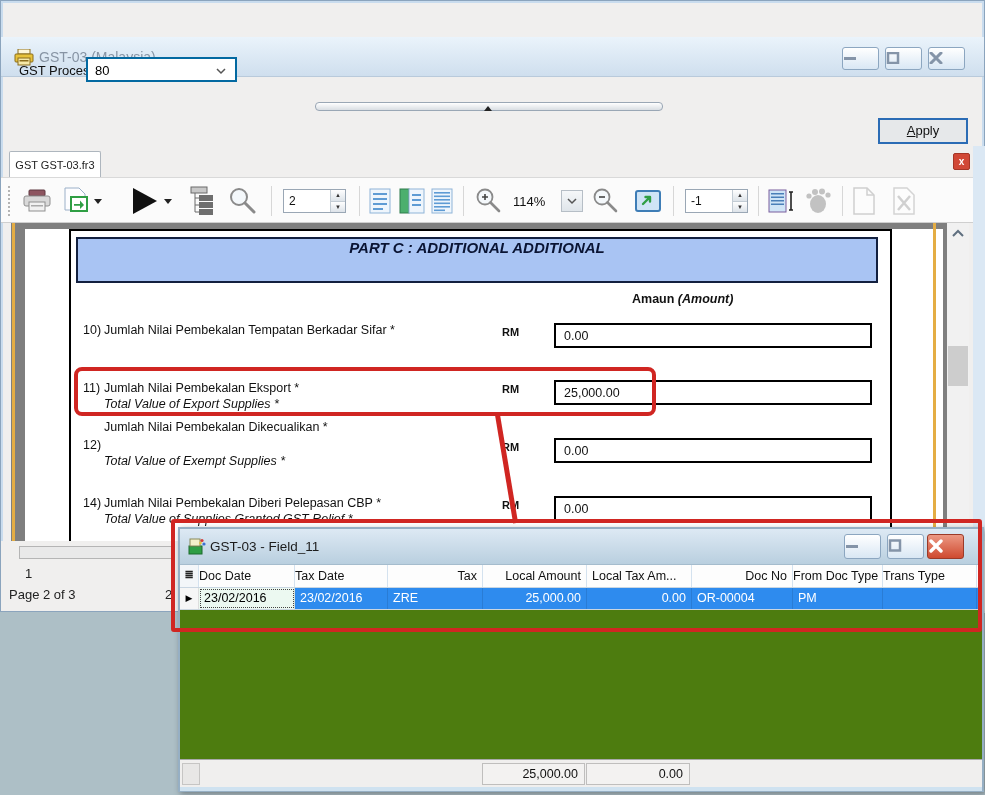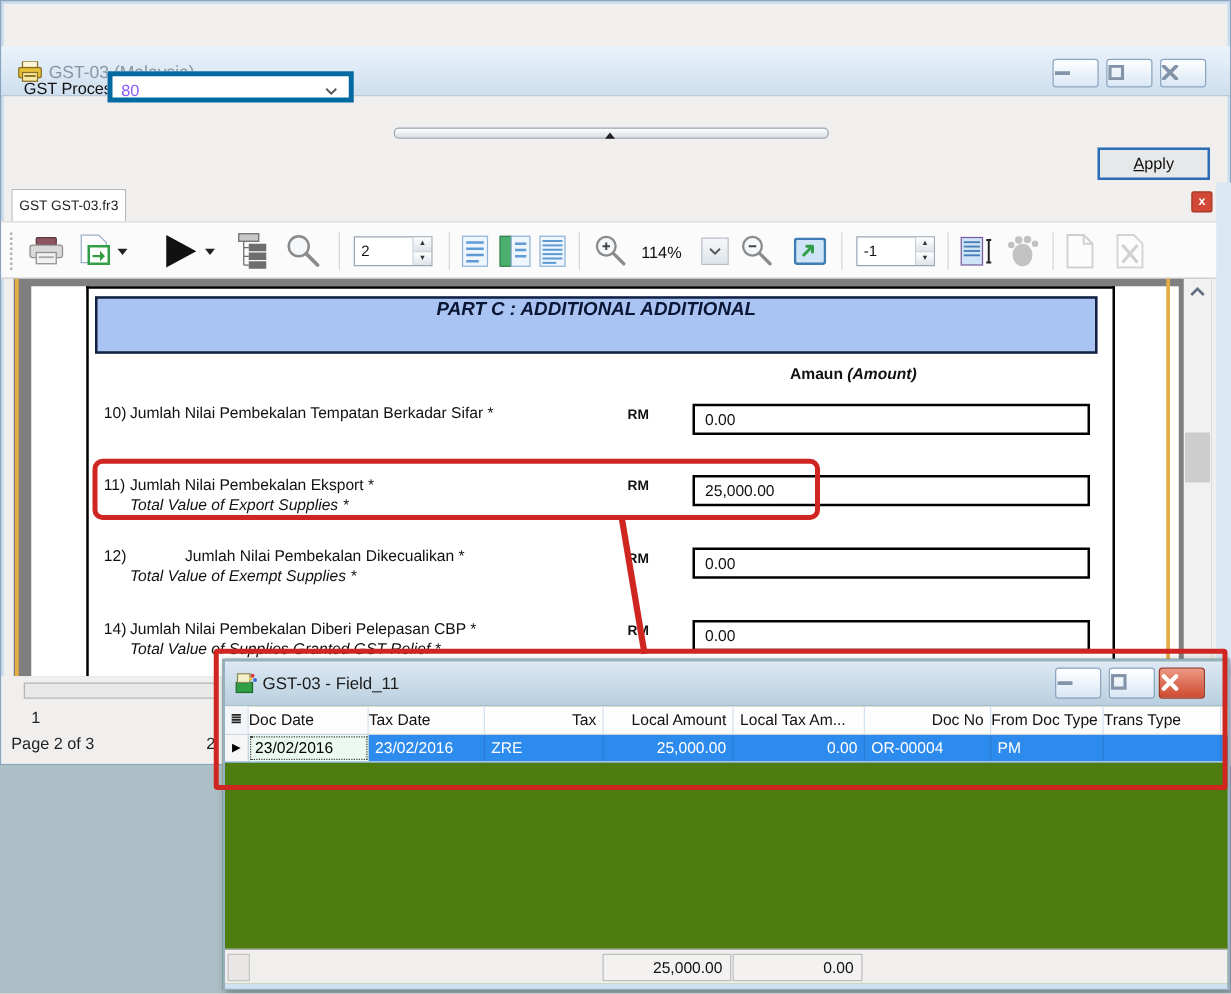--- a/index.html
+++ b/index.html
@@ -11,22 +11,22 @@
     background:#f0efee; border:1px solid #8ba4bd; box-shadow: inset 0 0 0 2px #c9dcee; }
   .titlebar { position:absolute; left:0; top:0; width:100%; height:40px;
     background:linear-gradient(#eaf3fb,#cfdfee); border-bottom:1px solid #b9cadb;margin-top:36px; }
   .titlebar .app-title { position:absolute; left:38px; top:12px; font-size:14px; color:#8794a4; }
   .win-btn { position:absolute; top:10px; width:37px; height:23px; border:1px solid #8ca6c0;
     border-radius:3px; background:linear-gradient(#ffffff,#d9e7f4); text-align:center; cursor:default; }
   .win-btn svg { margin-top:4px; }
   .btn-min { left:841px; } .btn-max { left:884px; } .btn-close { left:927px; }
 
   .field-label { position:absolute; left:18px; top:62px; font-size:13px; color:#111; }
-  .combo { position:absolute; left:85px; top:56px; width:197px; height:25px; background:#fff;
-    border:4px solid #0369a1; font-size:13px; color:#8b5cf6; }
+  .combo { position:absolute; left:85px; top:56px; width:151px; height:25px; background:#fff;
+    border:2px solid #0369a1; font-size:13px; color:#000000; }
   .combo .combo-value { position:absolute; left:7px; top:4px; }
   .combo .combo-btn { position:absolute; right:2px; top:2px; width:18px; height:19px; text-align:center; }
 
   .slider { position:absolute; left:314px; top:101px; width:348px; height:9px;
     background:linear-gradient(#ffffff,#d9dee3); border:1px solid #9aa7b5; border-radius:4px; }
   .slider-caret { position:absolute; left:483px; top:105px; width:0; height:0;
     border-left:4px solid transparent; border-right:4px solid transparent; border-bottom:5px solid #222; }
 
   .apply-btn { position:absolute; left:877px; top:117px; width:90px; height:26px;
     background:#e6e8ea; border:2px solid #2b6cb5; font-size:13px; color:#111;
@@ -405,21 +405,21 @@
     <span class="frow-rm" style="top:325px;">RM</span>
     <div class="fbox" style="top:322px;">0.00</div>
 
     <span class="frow-no" style="left:82px;top:380px;">11)</span>
     <span class="frow-my" style="left:103px;top:380px;">Jumlah Nilai Pembekalan Eksport *</span>
     <span class="frow-en" style="left:103px;top:396px;">Total Value of Export Supplies  *</span>
     <span class="frow-rm" style="top:382px;">RM</span>
     <div class="fbox" style="top:379px;">25,000.00</div>
 
     <span class="frow-no" style="left:82px;top:437px;">12)</span>
-    <span class="frow-my" style="left:103px;top:437px;margin-left:44px;">Jumlah Nilai Pembekalan Dikecualikan *</span>
+    <span class="frow-my" style="left:103px;top:419px;">Jumlah Nilai Pembekalan Dikecualikan *</span>
     <span class="frow-en" style="left:103px;top:453px;">Total Value of Exempt Supplies  *</span>
     <span class="frow-rm" style="top:440px;">RM</span>
     <div class="fbox" style="top:437px;">0.00</div>
 
     <span class="frow-no" style="left:82px;top:495px;">14)</span>
     <span class="frow-my" style="left:103px;top:495px;">Jumlah Nilai Pembekalan Diberi Pelepasan CBP *</span>
     <span class="frow-en" style="left:103px;top:511px;">Total Value of Supplies Granted GST Relief *</span>
     <span class="frow-rm" style="top:498px;">RM</span>
     <div class="fbox" style="top:495px;">0.00</div>
 

